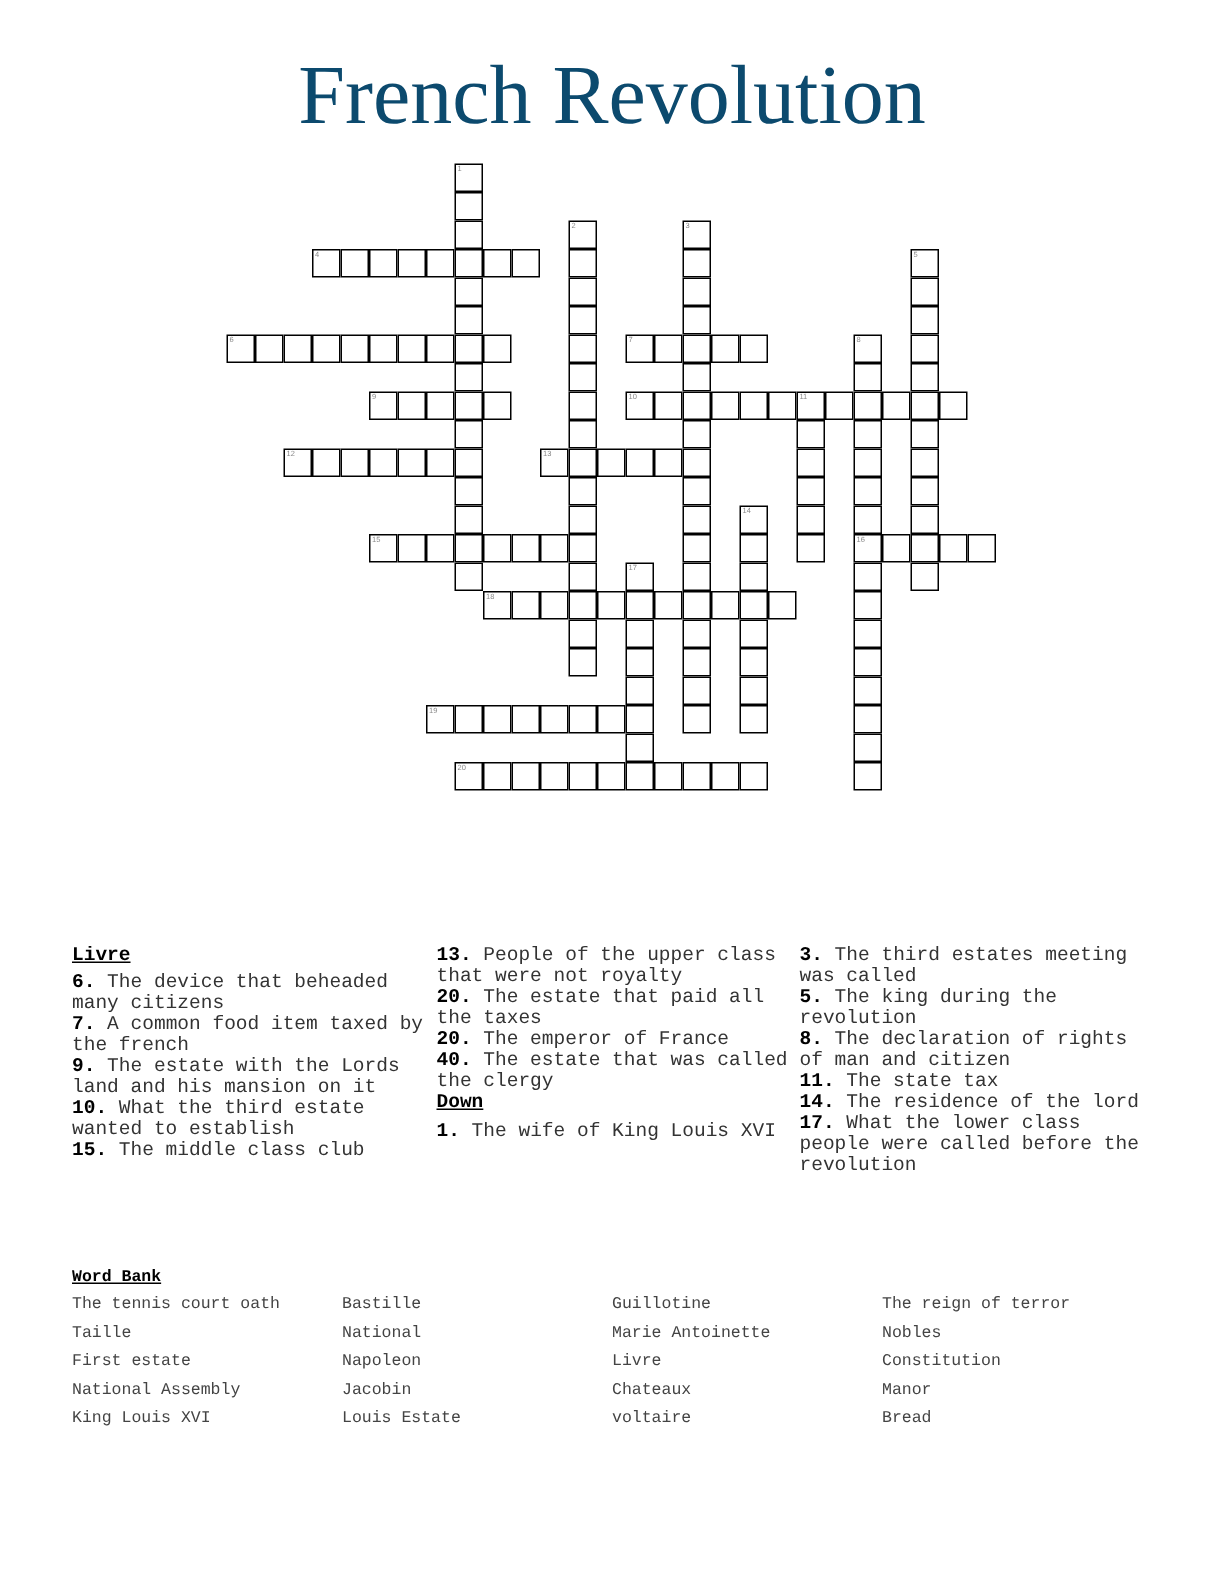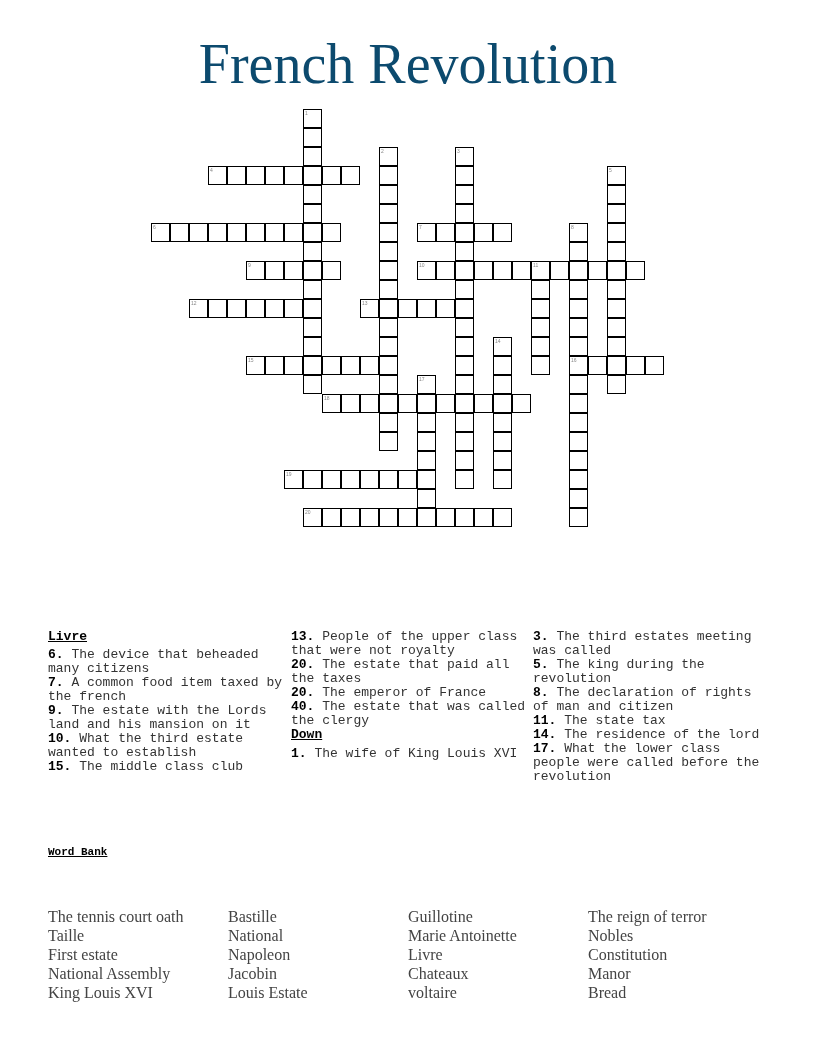--- a/index.html
+++ b/index.html
@@ -10,21 +10,21 @@
   .cell .num { position:absolute; left:1px; top:0px; font-family:"Liberation Sans", sans-serif; font-size:5px; line-height:6px; color:#888; }
   .clues { position:absolute; top:630px; font-family:"Liberation Mono", monospace; font-size:13px; line-height:14px; color:#333; }
   .col1 { left:48px; width:235px; }
   .col2 { left:291px; width:238px; }
   .col3 { left:533px; width:240px; }
   .heading { font-weight:bold; text-decoration:underline; color:#000; margin-bottom:4px; display:block; }
   .heading.down { margin-top:0; margin-bottom:5px; }
   .clue { display:block; }
   .clue b { color:#000; font-weight:bold; }
   .wordbank-title { position:absolute; left:48px; top:846px; font-family:"Liberation Mono", monospace; font-size:11px; font-weight:bold; text-decoration:underline; color:#000; }
-  .wordbank { position:absolute; left:48px; top:864px; width:740px; display:grid; grid-template-columns:180px 180px 180px 180px; grid-auto-rows:19px; font-family:Liberation Serif, serif; font-size:16px; color:#444;margin-top:44px; }
+  .wordbank { position:absolute; left:48px; top:864px; width:740px; display:grid; grid-template-columns:180px 180px 180px 180px; grid-auto-rows:19px; font-family:Liberation Mono, monospace; font-size:11px; color:#444; }
   .wordbank span { white-space:nowrap; }
 </style>
 </head>
 <body>
 
 <div class="title">French Revolution</div>
 
 <div class="grid" id="grid">
     <div class="cell" style="left: 152px; top: 0px;">
       <span class="num">1</span>

